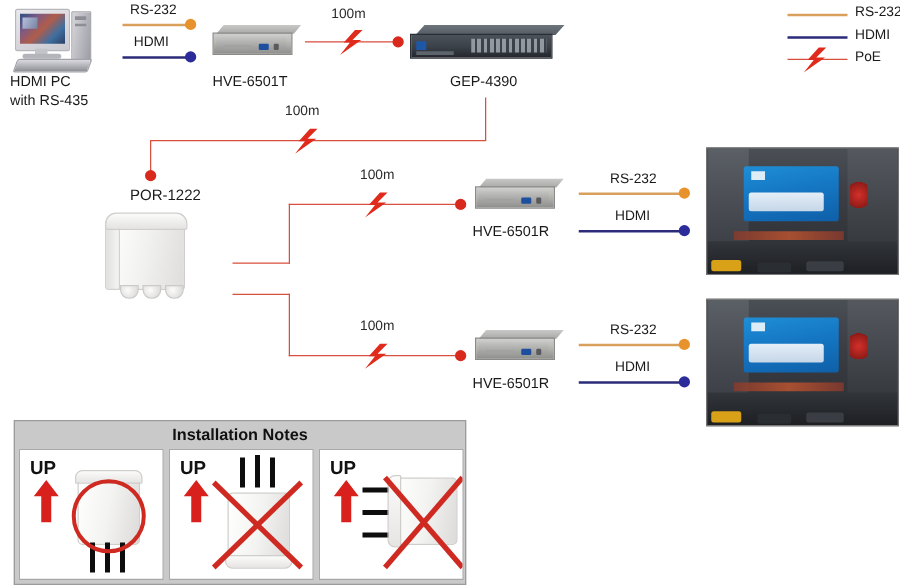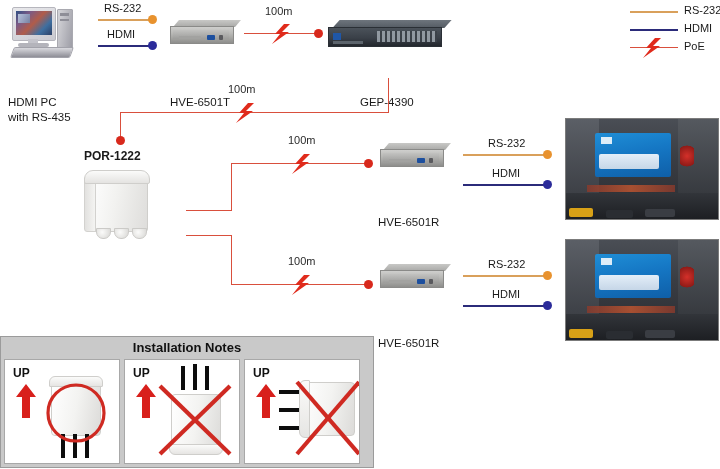--- a/index.html
+++ b/index.html
@@ -15,22 +15,22 @@
     font-family: "Liberation Sans", sans-serif;
     overflow: hidden;
   }
   .lbl {
     position: absolute;
     font-size: 11px;
     color: #1a1a1a;
     white-space: nowrap;
     line-height: 13px;
   }
-  .lbl-bold { font-weight: bold; }
-  .lbl-dev { font-size: 11.5px; margin-top: 36px; }
+  .lbl-bold { font-weight: normal; margin-left: 20px; }
+  .lbl-dev { font-size: 11.5px; }
   .lbl-100 { font-size: 11px; color: #2b2b2b; }
 
   
   .hline { position: absolute; height: 0; border-top-width: 1.6px; border-top-style: solid; }
   .vline { position: absolute; width: 0; border-left-width: 1.6px; border-left-style: solid; }
   .poe   { border-color: #d94f3d; }
   .rs232 { border-color: #d9a05b; border-top-width: 2px; }
   .hdmi  { border-color: #2b2b7a; border-top-width: 2px; }
 
   .dot { position: absolute; border-radius: 50%; }
@@ -190,21 +190,21 @@
     position:absolute; left:0; top:0; width:100%;
     text-align:center; font-size:13px; font-weight:bold; color:#111;
     line-height:22px;
   }
   .note-cell {
     position:absolute; top:22px; background:#ffffff; border:1px solid #a8a8a8;
     overflow:hidden;
   }
   .note-up {
     position:absolute; left:8px; top:6px;
-    font-size:12px; font-weight:bold; color:#111;
+    font-size:15px; font-weight:bold; color:#111;
   }
   .arrow-up {
     position:absolute; left:10px; top:24px; width:22px; height:34px;
   }
   .mark { position:absolute; }
 
   
   .mini {
     position:absolute;
     background: linear-gradient(100deg,#ffffff 0%,#f3f3f1 50%,#dcdbd9 100%);
@@ -382,21 +382,21 @@
     <div class="ph-bldgR"></div>
     <div class="ph-screen"></div>
     <div class="ph-red"></div>
     <div class="ph-marquee"></div>
     <div class="ph-street"></div>
     <div class="ph-cab1"></div>
     <div class="ph-cab2"></div>
     <div class="ph-cab3"></div>
   </div>
 
-  <div id="notes" style="left:0; top:336px; width:360px; height:130px;padding-left:12px;">
+  <div id="notes" style="left:11px; top:336px; width:360px; height:130px;">
     <div id="notes-title">Installation Notes</div>
 
     <div class="note-cell" style="left:3px; width:114px; height:103px;">
       <div class="note-up">UP</div>
       <svg class="arrow-up" viewBox="0 0 22 34">
         <polygon points="11,0 21,13 15,13 15,34 7,34 7,13 1,13" fill="#d8201c"></polygon>
       </svg>
 
       <div class="mini" style="left:46px; top:20px; width:48px; height:54px;"></div>
       <div class="mini-lid" style="left:44px; top:16px; width:52px; height:9px; border-radius:6px 6px 1px 1px;"></div>

